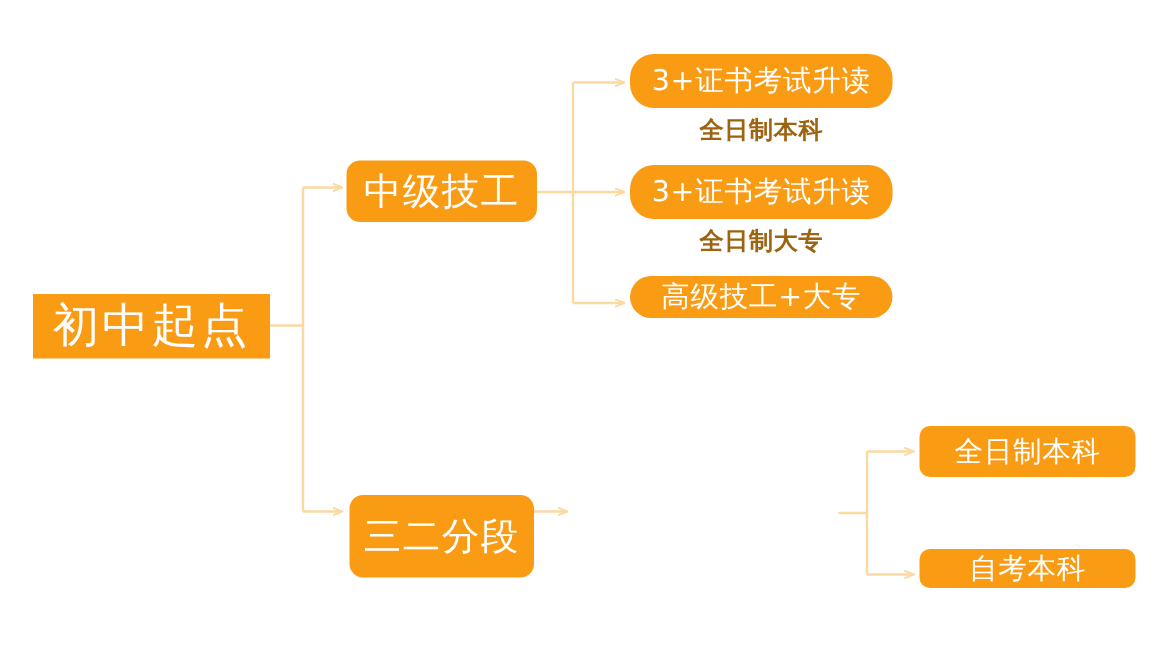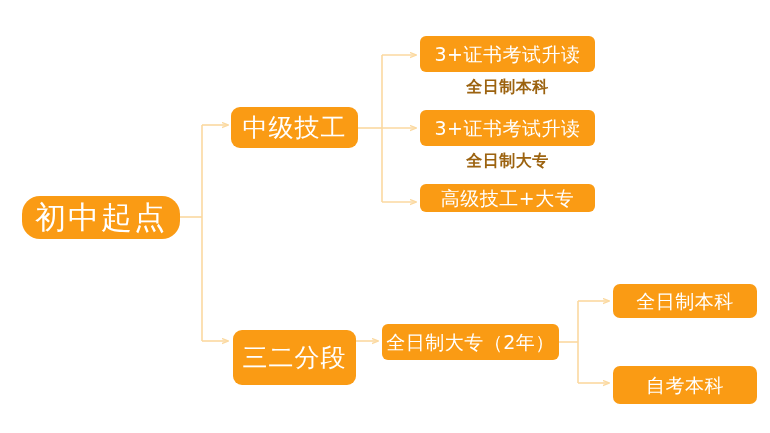--- a/index.html
+++ b/index.html
@@ -24,27 +24,27 @@
     pointer-events: none;
   }
   .node {
     position: absolute;
     box-sizing: border-box;
     display: flex;
     align-items: center;
     justify-content: center;
     background: #fa9b14;
     color: #ffffff;
-    border-radius: 6px;
+    border-radius: 16px;
     line-height: 1;
     white-space: nowrap;
     letter-spacing: 0.5px;
   }
   .node.root {
-    border-radius: 18px;
+    border-radius: 0;
     font-size: 31px;
     letter-spacing: 2px;
   }
   .node.level2 {
     border-radius: 9px;
     font-size: 25px;
     letter-spacing: 1px;
   }
   .node.level3 {
     font-size: 19px;
@@ -102,19 +102,18 @@
   <div class="node level2" style="left:233px; top:330px; width:123px; height:55px;">三二分段</div>
 
   <div class="node level3" style="left:420px; top:36px; width:175px; height:36px;">3+证书考试升读</div>
   <div class="caption" style="left:420px; top:77px; width:175px;">全日制本科</div>
 
   <div class="node level3" style="left:420px; top:110px; width:175px; height:36px;">3+证书考试升读</div>
   <div class="caption" style="left:420px; top:151px; width:175px;text-align:center;">全日制大专</div>
 
   <div class="node level3" style="left:420px; top:184px; width:175px; height:28px;">高级技工+大专</div>
 
-  <div class="node level3" style="left:382px; top:324px; width:177px; height:36px;">全日制大专（2年）</div>
 
   <div class="node leaf" style="left:613px; top:284px; width:144px; height:34px;">全日制本科</div>
 
-  <div class="node leaf" style="left:613px; top:366px; width:144px; height:38px;">自考本科</div>
+  <div class="node leaf" style="left:613px; top:366px; width:144px; height:26px;">自考本科</div>
 
 </div>
 
 </body></html>

